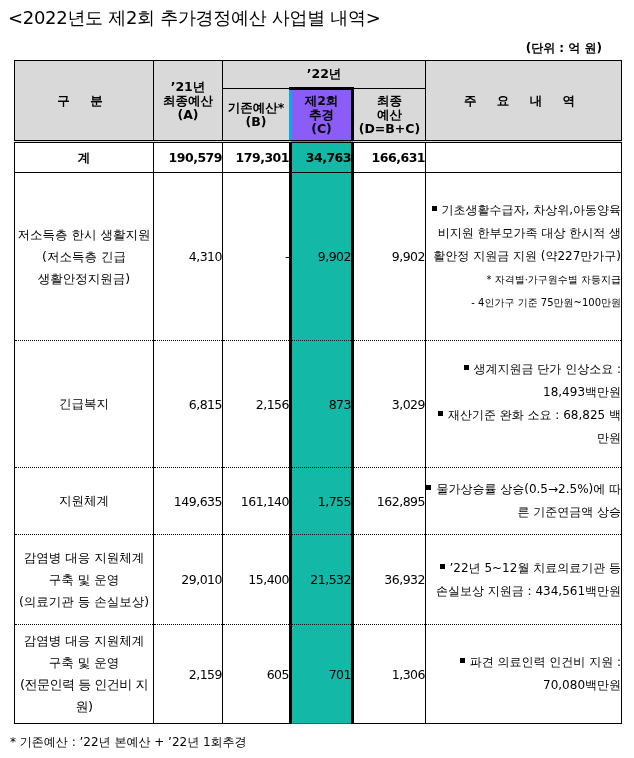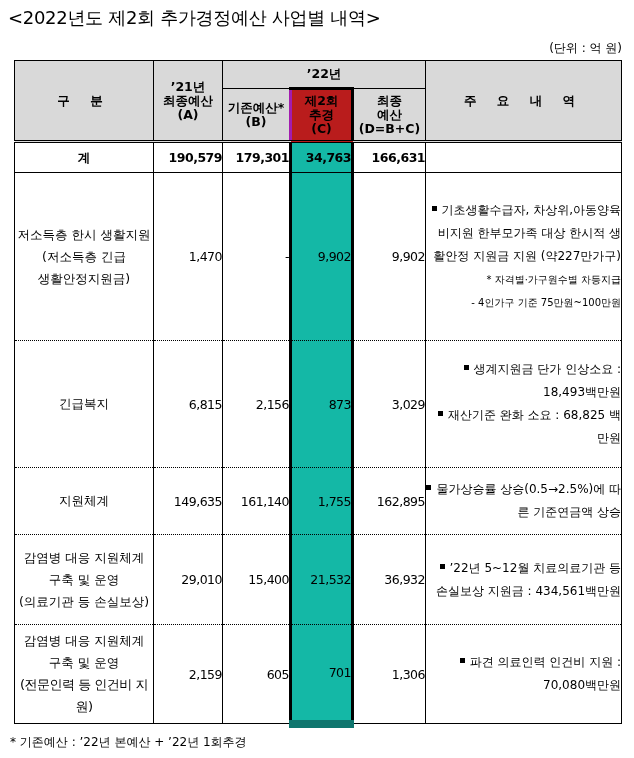--- a/index.html
+++ b/index.html
@@ -1,30 +1,30 @@
 <!DOCTYPE html>
 <html><head>
 <meta charset="utf-8">
 <style>
   html, body { margin:0; padding:0; background:#ffffff; }
   body { width:634px; height:758px; position:relative; overflow:hidden;
          font-family: "DejaVu Sans", "Liberation Sans", sans-serif; color:#000; }
   .title { position:absolute; left:8px; top:6px; font-size:18px; letter-spacing:-0.3px; }
-  .unit { position:absolute; right:12px; top:40px; font-size:12px; }
+  .unit { position:absolute; right:32px; top:40px; font-size:12px;font-weight:bold; }
   table.budget { position:absolute; left:14px; top:60px; width:607px; border-collapse:collapse;
                  table-layout:fixed; font-size:12.5px; }
   table.budget td, table.budget th { padding:0; }
   col.c0 { width:139px; } col.c1 { width:69px; } col.c2 { width:68px; }
   col.c3 { width:62px; } col.c4 { width:73px; } col.c5 { width:196px; }
   th { background:#d9d9d9; font-weight:bold; border:1px solid #000; text-align:center;
        vertical-align:middle; line-height:14px; font-size:12.5px; }
   th.year { height:26px; }
   th.sub { height:50px; }
   th.spaced { letter-spacing:8px; }
-  th.hl { background:#b91c1c; border-left:3px solid #a21caf; border-right:3px solid #000; border-top:3px solid #000; }
+  th.hl { background:#8b5cf6; border-left:3px solid #0ea5e9; border-right:3px solid #000; border-top:3px solid #000; }
   tr.total td { height:29px; font-weight:bold; border-top:3px double #000; border-bottom:1px solid #000; }
   td { border-left:1px solid #000; border-right:1px solid #000; vertical-align:middle; }
   td.num { text-align:right; padding-right:4px; letter-spacing:-0.5px; }
   td.cat { text-align:center; line-height:22px; font-size:12.5px; }
   td.hl { background:#14b8a6; border-left:3px solid #000; border-right:3px solid #000;margin-left:9px; }
   td.note { padding:0 6px 0 8px; line-height:23px; font-size:12px; text-align:right; }
   tr.dotted td { border-bottom:1px dotted #000; }
   tr.last td { border-bottom:1px solid #000; }
   .bullet { display:inline-block; width:5px; height:5px; background:#000; margin-right:5px; vertical-align:middle; position:relative; top:-2px;}
   .sub-note { font-size:10px; padding-left:6px; }
@@ -82,21 +82,21 @@
       <td class="num">166,631</td>
       <td></td>
     </tr>
 
     <tr class="dotted" style="height:168px">
       <td class="cat">
         <div>저소득층 한시 생활지원</div>
         <div>(저소득층 긴급</div>
         <div>생활안정지원금)</div>
       </td>
-      <td class="num">1,470</td>
+      <td class="num">4,310</td>
       <td class="num">-</td>
       <td class="num hl">9,902</td>
       <td class="num">9,902</td>
       <td class="note">
         <div><span class="bullet"></span><span>기초생활수급자, 차상위,아동양육비지원 한부모가족 대상 한시적 생활안정 지원금 지원 (약227만가구)</span></div>
         <div class="sub-note">* 자격별·가구원수별 차등지급</div>
         <div class="sub-note">- 4인가구 기준 75만원~100만원</div>
       </td>
     </tr>
 
@@ -143,21 +143,21 @@
     </tr>
 
     <tr class="last" style="height:99px">
       <td class="cat">
         <div>감염병 대응 지원체계</div>
         <div>구축 및 운영</div>
         <div style="font-size:13px;letter-spacing:-0.5px;">(전문인력 등 인건비 지원)</div>
       </td>
       <td class="num">2,159</td>
       <td class="num">605</td>
-      <td class="num hl" style="border-bottom:8px solid #0f766e;">701</td>
+      <td class="num hl" style="border-bottom:1px solid #0f766e;">701</td>
       <td class="num">1,306</td>
       <td class="note">
         <div><span class="bullet"></span><span>파견 의료인력 인건비 지원 : 70,080백만원</span></div>
       </td>
     </tr>
   </tbody>
 </table>
 
 <div class="footnote">* 기존예산 : ’22년 본예산 + ’22년 1회추경</div>
 

